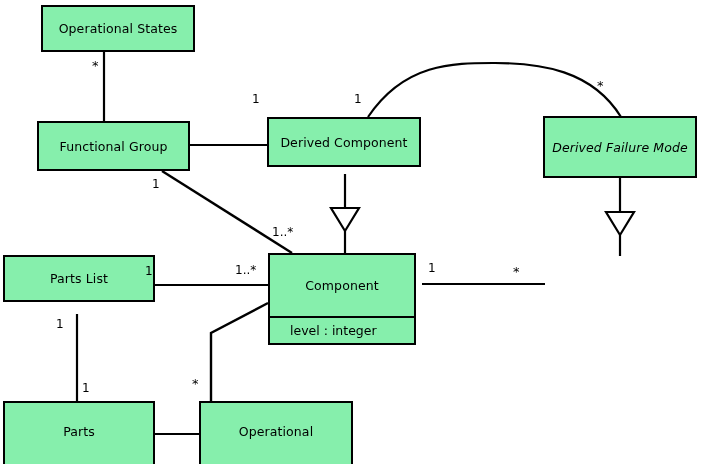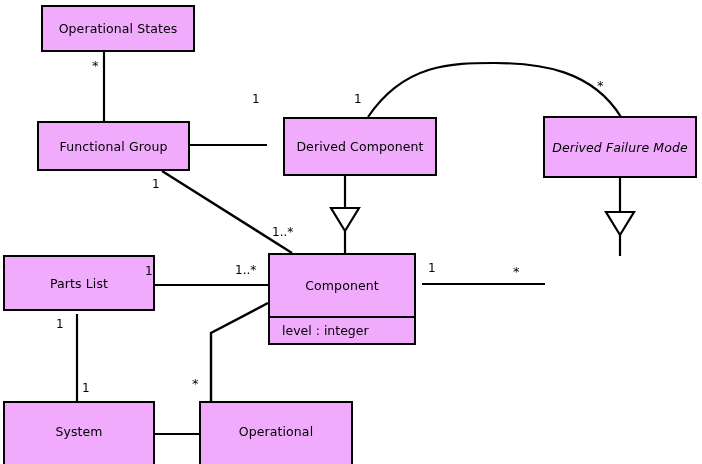--- a/index.html
+++ b/index.html
@@ -21,21 +21,21 @@
     left: 0;
     top: 0;
     width: 702px;
     height: 464px;
     pointer-events: none;
   }
   .uml-class {
     position: absolute;
     box-sizing: border-box;
     border: 2px solid #000000;
-    background: #f0abfc;
+    background: #86efac;
     display: flex;
     flex-direction: column;
     z-index: 5;
   }
   .uml-name-compartment {
     flex: 1 1 auto;
     display: flex;
     align-items: center;
     justify-content: center;
     box-sizing: border-box;
@@ -44,21 +44,21 @@
     font-size: 12.5px;
     color: #000000;
     letter-spacing: 0.1px;
     white-space: nowrap;
   }
   .uml-attr-compartment {
     border-top: 2px solid #000000;
     box-sizing: border-box;
     display: flex;
     align-items: center;
-    padding-left: 12px;
+    padding-left: 20px;
   }
   .uml-attr-text {
     font-size: 12.5px;
     color: #000000;
     white-space: nowrap;
   }
   .mult-label {
     position: absolute;
     font-size: 12px;
     color: #000000;
@@ -109,51 +109,51 @@
       <span class="uml-name-text">Operational States</span>
     </div>
   </div>
 
   <div class="uml-class" style="left:37px; top:121px; width:153px; height:50px;justify-content:center;">
     <div class="uml-name-compartment">
       <span class="uml-name-text">Functional Group</span>
     </div>
   </div>
 
-  <div class="uml-class" style="left:267px; top:117px; width:154px; height:59px;margin-left:16px;">
+  <div class="uml-class" style="left:267px; top:117px; width:154px; height:50px;">
     <div class="uml-name-compartment">
       <span class="uml-name-text">Derived Component</span>
     </div>
   </div>
 
   <div class="uml-class" style="left:543px; top:116px; width:154px; height:62px;font-style:italic;">
     <div class="uml-name-compartment">
       <span class="uml-name-text">Derived Failure Mode</span>
     </div>
   </div>
 
-  <div class="uml-class" style="left:3px; top:255px; width:152px; height:56px;">
+  <div class="uml-class" style="left:3px; top:255px; width:152px; height:47px;">
     <div class="uml-name-compartment">
       <span class="uml-name-text">Parts List</span>
     </div>
   </div>
 
   <div class="uml-class" style="left:268px; top:253px; width:148px; height:92px;">
     <div class="uml-name-compartment">
       <span class="uml-name-text">Component</span>
     </div>
     <div class="uml-attr-compartment" style="height:27px;">
       <span class="uml-attr-text">level : integer</span>
     </div>
   </div>
 
 
   <div class="uml-class" style="left:3px; top:401px; width:152px; height:70px;">
     <div class="uml-name-compartment" style="padding-bottom:10px;">
-      <span class="uml-name-text">System</span>
+      <span class="uml-name-text">Parts</span>
     </div>
   </div>
 
   <div class="uml-class" style="left:199px; top:401px; width:154px; height:70px;">
     <div class="uml-name-compartment" style="padding-bottom:10px;">
       <span class="uml-name-text">Operational</span>
     </div>
   </div>
 
   <span class="mult-label star" style="left:92px; top:59px;">*</span>

